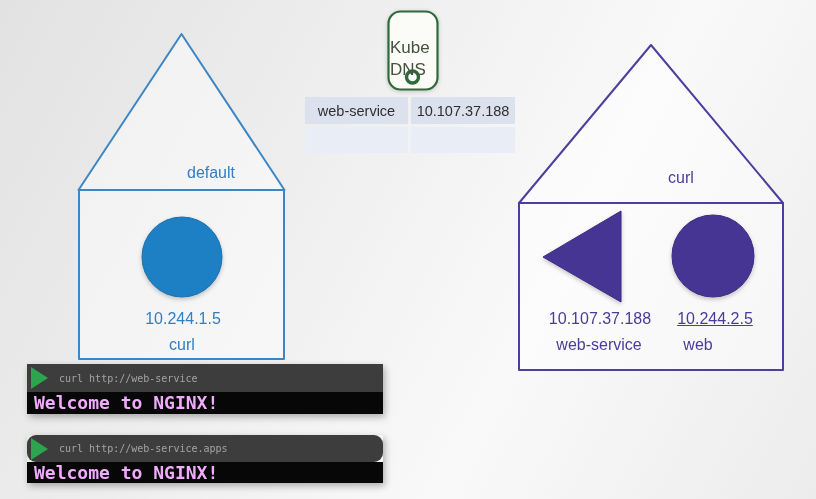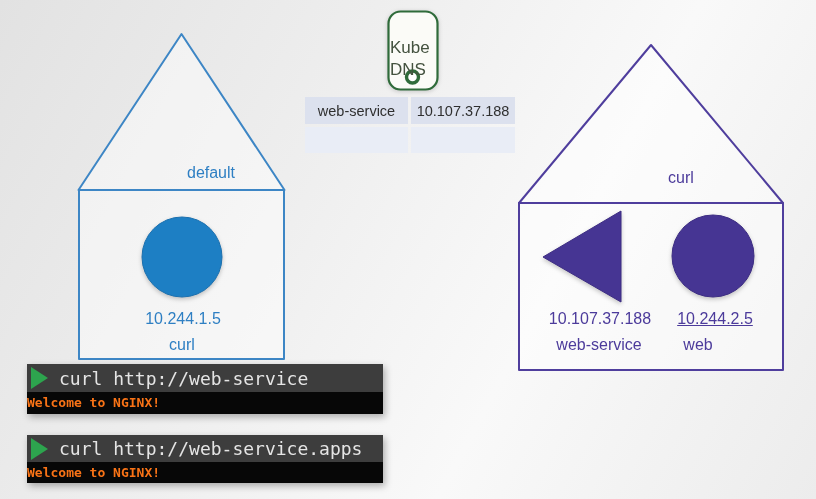--- a/index.html
+++ b/index.html
@@ -84,34 +84,35 @@
     padding-left: 4px;
   }
   .prompt-arrow {
     width: 0; height: 0;
     border-top: 11px solid transparent;
     border-bottom: 11px solid transparent;
     border-left: 17px solid #2da44e;
   }
   .t-cmd {
     margin-left: 11px;
-    color: #e5e5e5;
-    font-size: 18px;
+    color: #a3a3a3;
+    font-size: 10px;
     white-space: pre;
   }
   .t-output {
     background: #070707;
-    color: #f97316;
+    color: #f0abfc;
     font-weight: bold;
-    font-size: 13px;
+    font-size: 18px;
     height: 22px;
     line-height: 22px;
+    padding-left: 7px;
     white-space: pre;
   }
-  .terminal.second .t-header { height: 27px; }
+  .terminal.second .t-header { height: 27px; border-radius: 9px; }
   .terminal.second .t-output { height: 21px; line-height: 21px; }
 </style>
 </head>
 <body>
 
 <div class="canvas">
 
   <svg class="shapes" width="816" height="499" viewBox="0 0 816 499">
 
     <polygon class="blue-outline" points="181.5,34 78.5,190 284.5,190"></polygon>

